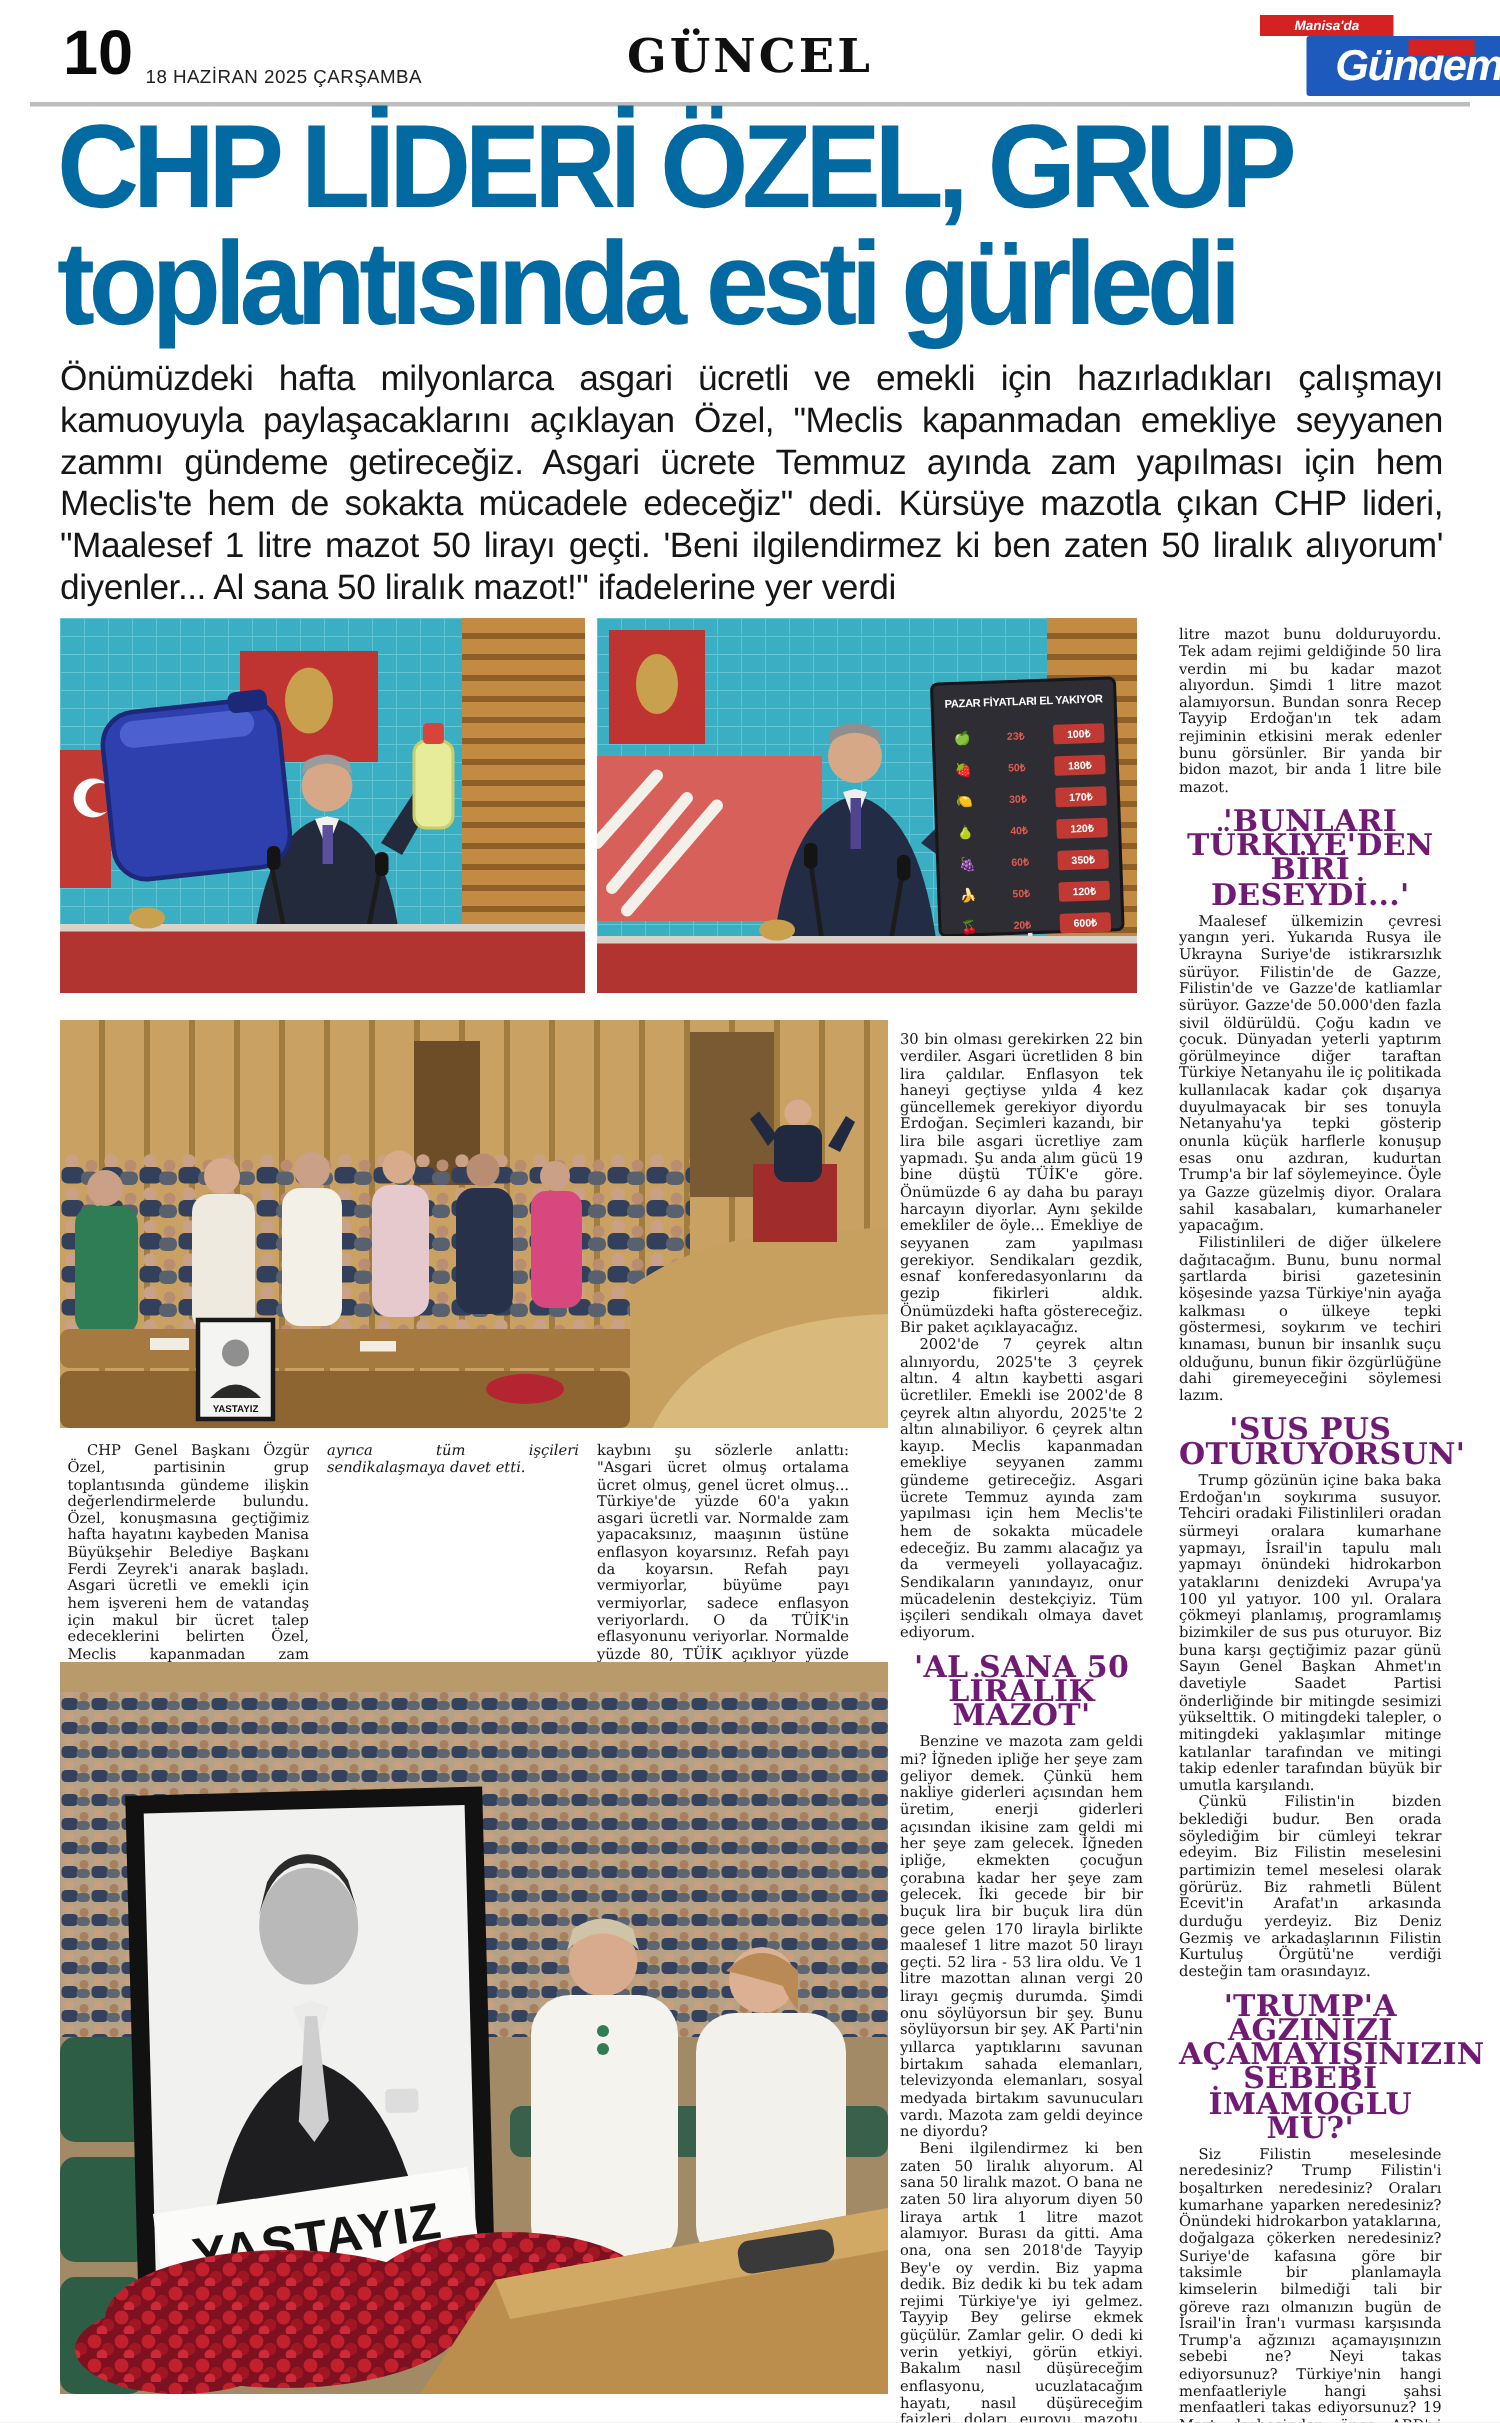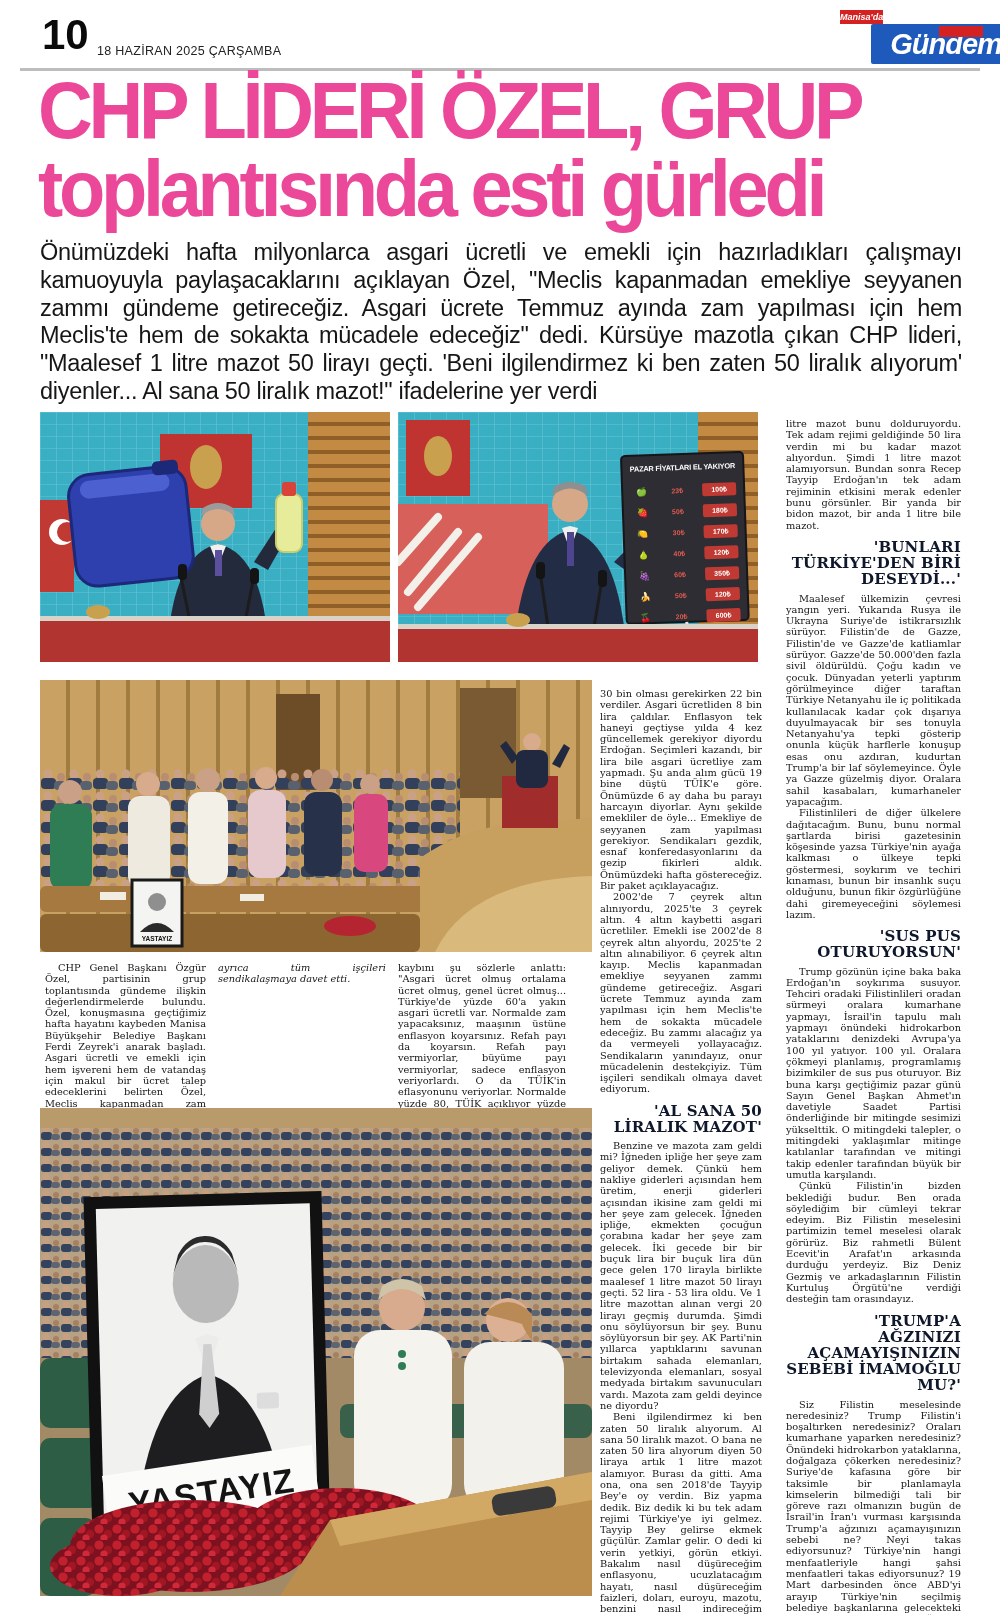--- a/index.html
+++ b/index.html
@@ -12,46 +12,47 @@
             font-size:12.5px;letter-spacing:.3px;color:#222;}
   .section{position:absolute;left:0;right:0;top:20px;text-align:center;
            font-family:"DejaVu Serif",serif;font-weight:bold;font-size:31px;letter-spacing:2px;color:#101010;}
   .logo{position:absolute;right:14px;top:8px;width:150px;height:56px;}
   .logo .blue{position:absolute;left:0;top:16px;width:150px;height:40px;background:#1d5abc;
               border-radius:2px;display:flex;align-items:center;justify-content:center;margin-left:35px;}
   .logo .blue span{font-family:"Liberation Sans",sans-serif;font-weight:bold;font-style:italic;
                    font-size:29px;color:#fff;letter-spacing:-1px;}
   .logo .manisa{position:absolute;left:4px;top:2px;background:#d42222;color:#fff;
                 font-family:"Liberation Sans",sans-serif;font-style:italic;font-weight:bold;
-                font-size:9px;padding:2px 0;}
+                font-size:9px;padding:2px 23px;}
   .logo .minibox{position:absolute;right:3px;top:18px;width:44px;height:11px;background:#d42222;}
   .headrule{position:absolute;left:20px;top:68px;width:960px;height:3px;background:#bdbdbd;}
   
   .headline{position:absolute;left:38px;top:72px;width:940px;font-family:"Liberation Sans",sans-serif;
-            font-weight:bold;color:#ec4899;}
+            font-weight:bold;color:#0369a1;}
   .headline .hl{display:block;font-size:79px;line-height:78px;letter-spacing:-4.5px;
                 white-space:nowrap;transform:scaleX(.96);transform-origin:left;}
   .lead{position:absolute;left:40px;top:239px;width:922px;font-family:"Liberation Sans",sans-serif;
         font-size:23.5px;line-height:27.8px;letter-spacing:-.3px;text-align:justify;color:#161616;}
   
   .photo{position:absolute;overflow:hidden;background:#ddd;}
   
   .bodycol{position:absolute;text-align:justify;font-size:9.8px;line-height:11.3px;color:#151515;}
   .bodycol p{margin:0;}
   .bodycol p.ind{text-indent:13px;}
-  .subhead{font-weight:bold;font-size:15px;line-height:16.2px;margin:8px 0 5px;color:#0f172a;
-           text-align:right;letter-spacing:.2px;}
+  .subhead{font-weight:bold;font-size:20px;line-height:16.2px;margin:8px 0 5px;color:#701a75;
+           text-align:center;letter-spacing:.2px;}
 </style>
 </head>
 <body>
 
 <div class="page">
 
   <div class="pagenum">10</div>
   <div class="dateline">18 HAZİRAN 2025 ÇARŞAMBA</div>
+  <div class="section">GÜNCEL</div>
   <div class="logo">
     <div class="blue">
         <span>Gündem</span>
       </div>
     <div class="manisa">Manisa'da</div>
     <div class="minibox"></div>
   </div>
   <div class="headrule"></div>
 
   <div class="headline">

